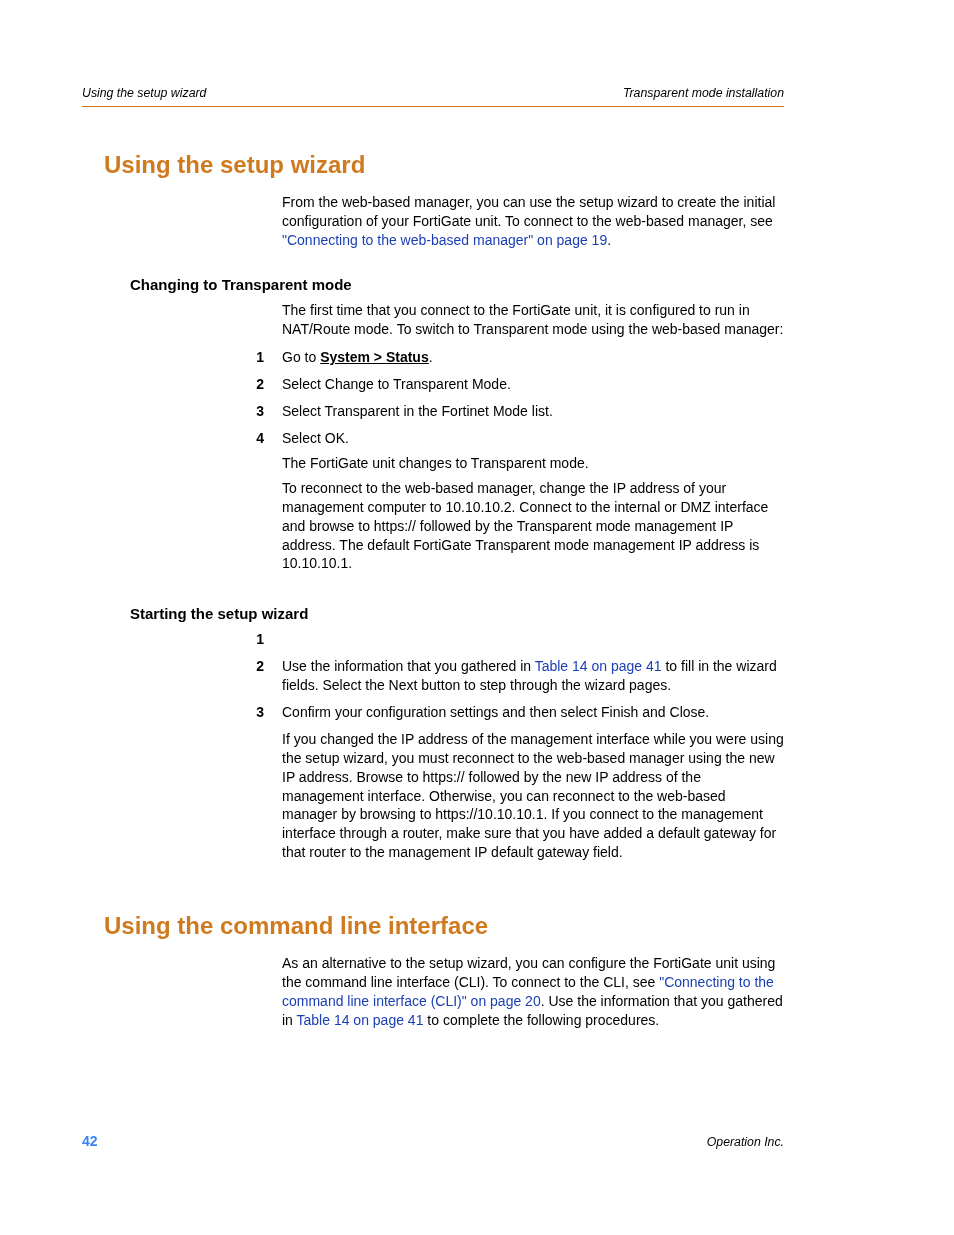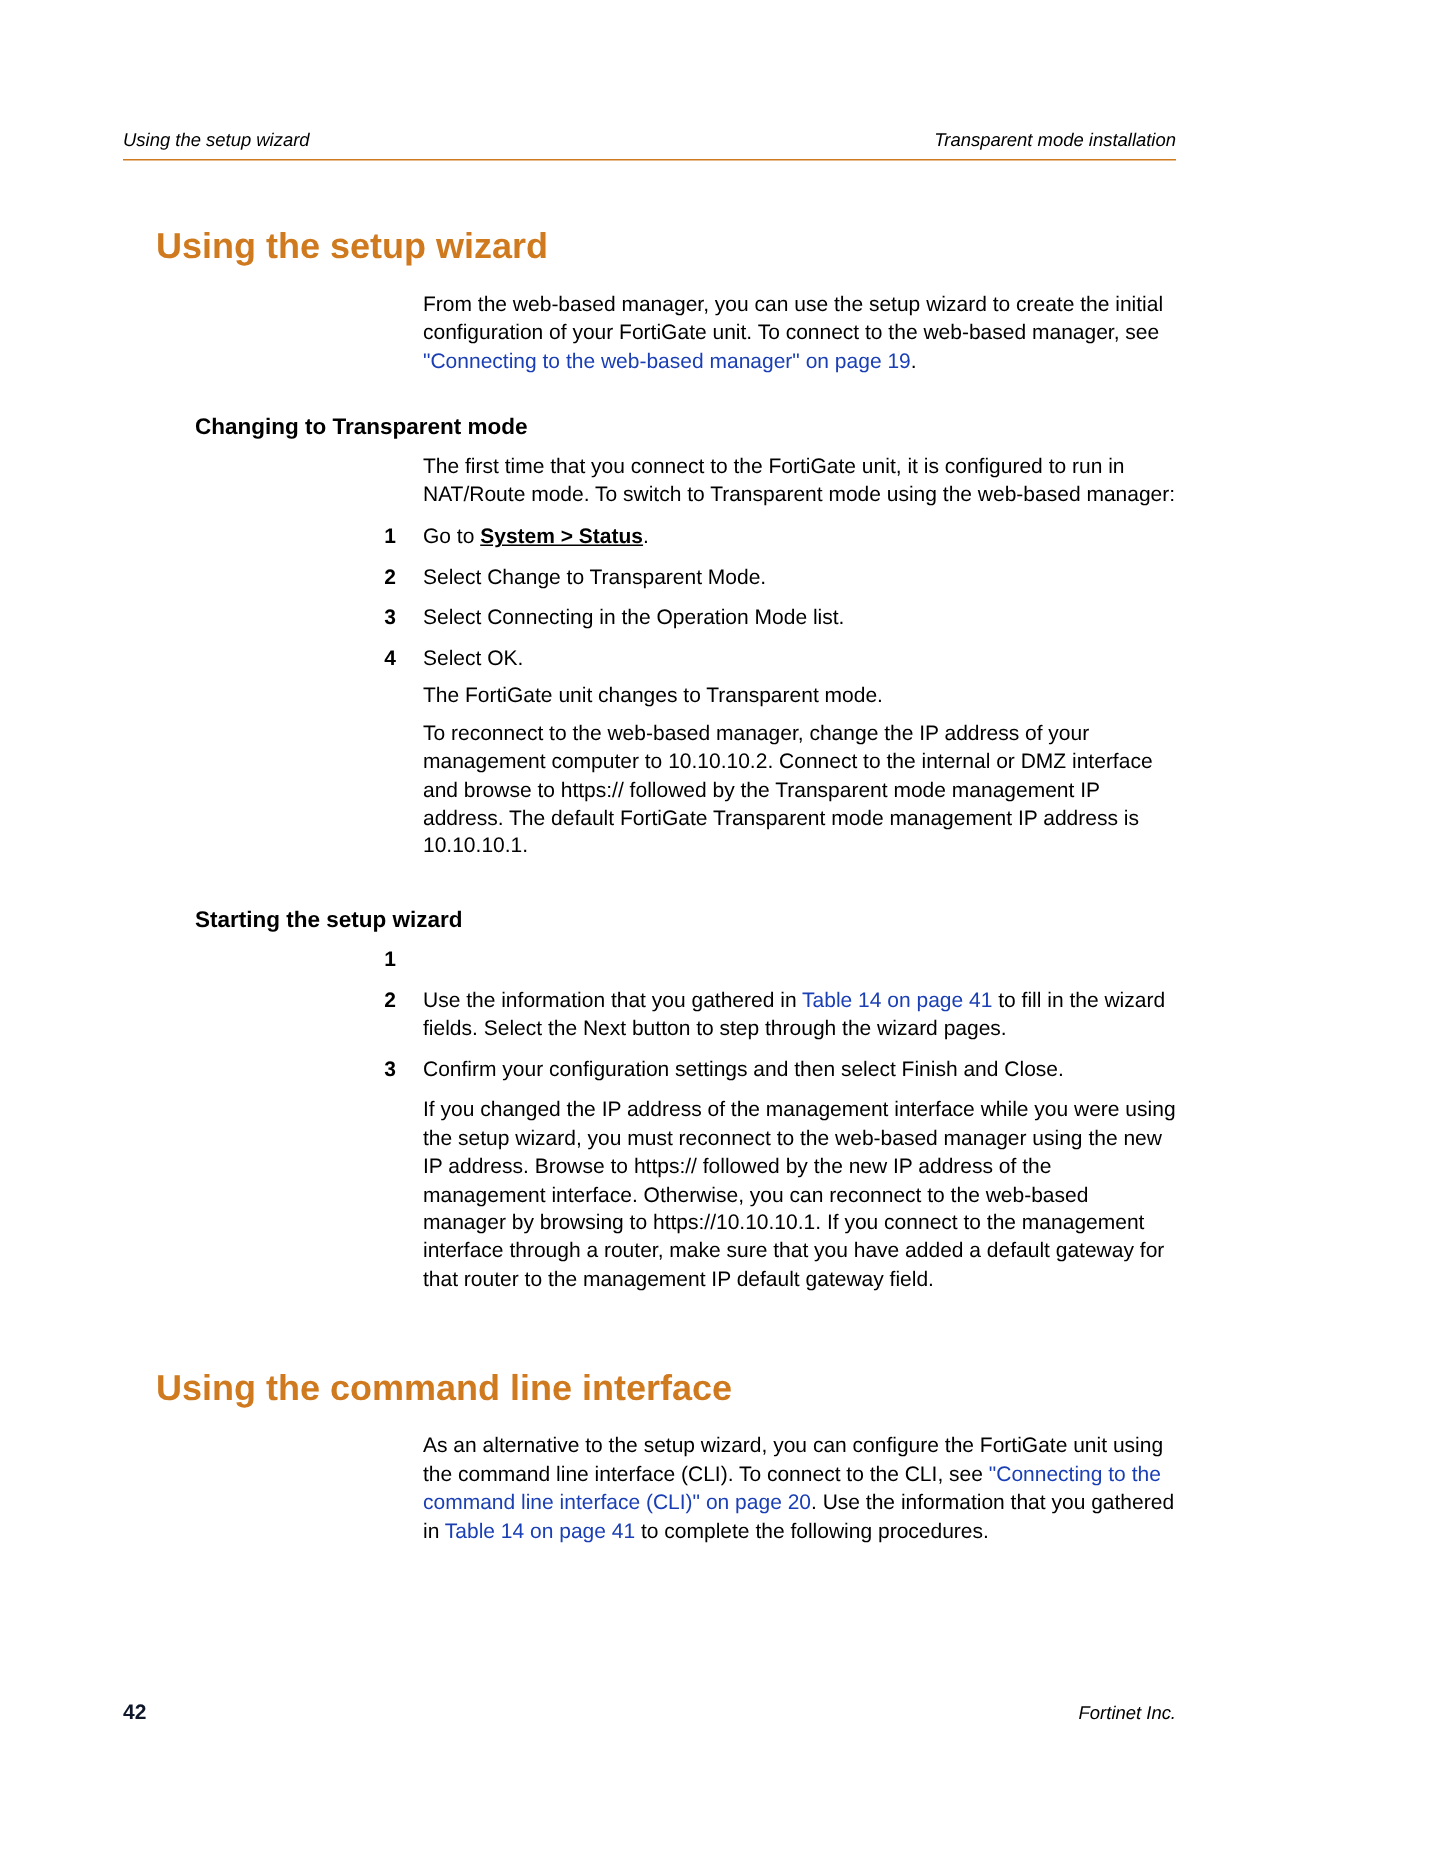--- a/index.html
+++ b/index.html
@@ -89,21 +89,21 @@
     bottom: 86px;
     left: 82px;
     right: 82px;
     display: flex;
     justify-content: space-between;
     align-items: baseline;
   }
   .page-num {
     font-size: 14px;
     font-weight: bold;
-    color: #0f172a;
+    color: #3b82f6;
   }
   .company {
     font-size: 12.3px;
     font-style: italic;
   }
   .bold { font-weight: bold; text-decoration: underline; }
 </style>
 </head>
 <body>
 
@@ -132,21 +132,21 @@
         <span class="body">
           <span>Go to </span><span class="bold">System &gt; Status</span><span>.</span>
         </span>
       </li>
       <li>
         <span class="num">2</span>
         <span class="body">Select Change to Transparent Mode.</span>
       </li>
       <li>
         <span class="num">3</span>
-        <span class="body">Select Connecting in the Operation Mode list.</span>
+        <span class="body">Select Transparent in the Fortinet Mode list.</span>
       </li>
       <li>
         <span class="num">4</span>
         <span class="body">
           <p>Select OK.</p>
           <p>The FortiGate unit changes to Transparent mode.</p>
           <p class="para-gap">To reconnect to the web-based manager, change the IP address of your management computer to 10.10.10.2. Connect to the internal or DMZ interface and browse to https:// followed by the Transparent mode management IP address. The default FortiGate Transparent mode management IP address is 10.10.10.1.</p>
         </span>
       </li>
     </ol>
@@ -174,16 +174,16 @@
 
     <h1>Using the command line interface</h1>
     <p class="para">
       <span>As an alternative to the setup wizard, you can configure the FortiGate unit using the command line interface (CLI). To connect to the CLI, see </span><span class="link">"Connecting to the command line interface (CLI)" on page 20</span><span>. Use the information that you gathered in </span><span class="link">Table 14 on page 41</span><span> to complete the following procedures.</span>
     </p>
 
   </div>
 
   <div class="footer">
     <span class="page-num">42</span>
-    <span class="company">Fortinet Inc.</span>
+    <span class="company">Operation Inc.</span>
   </div>
 
 </div>
 
 </body></html>

